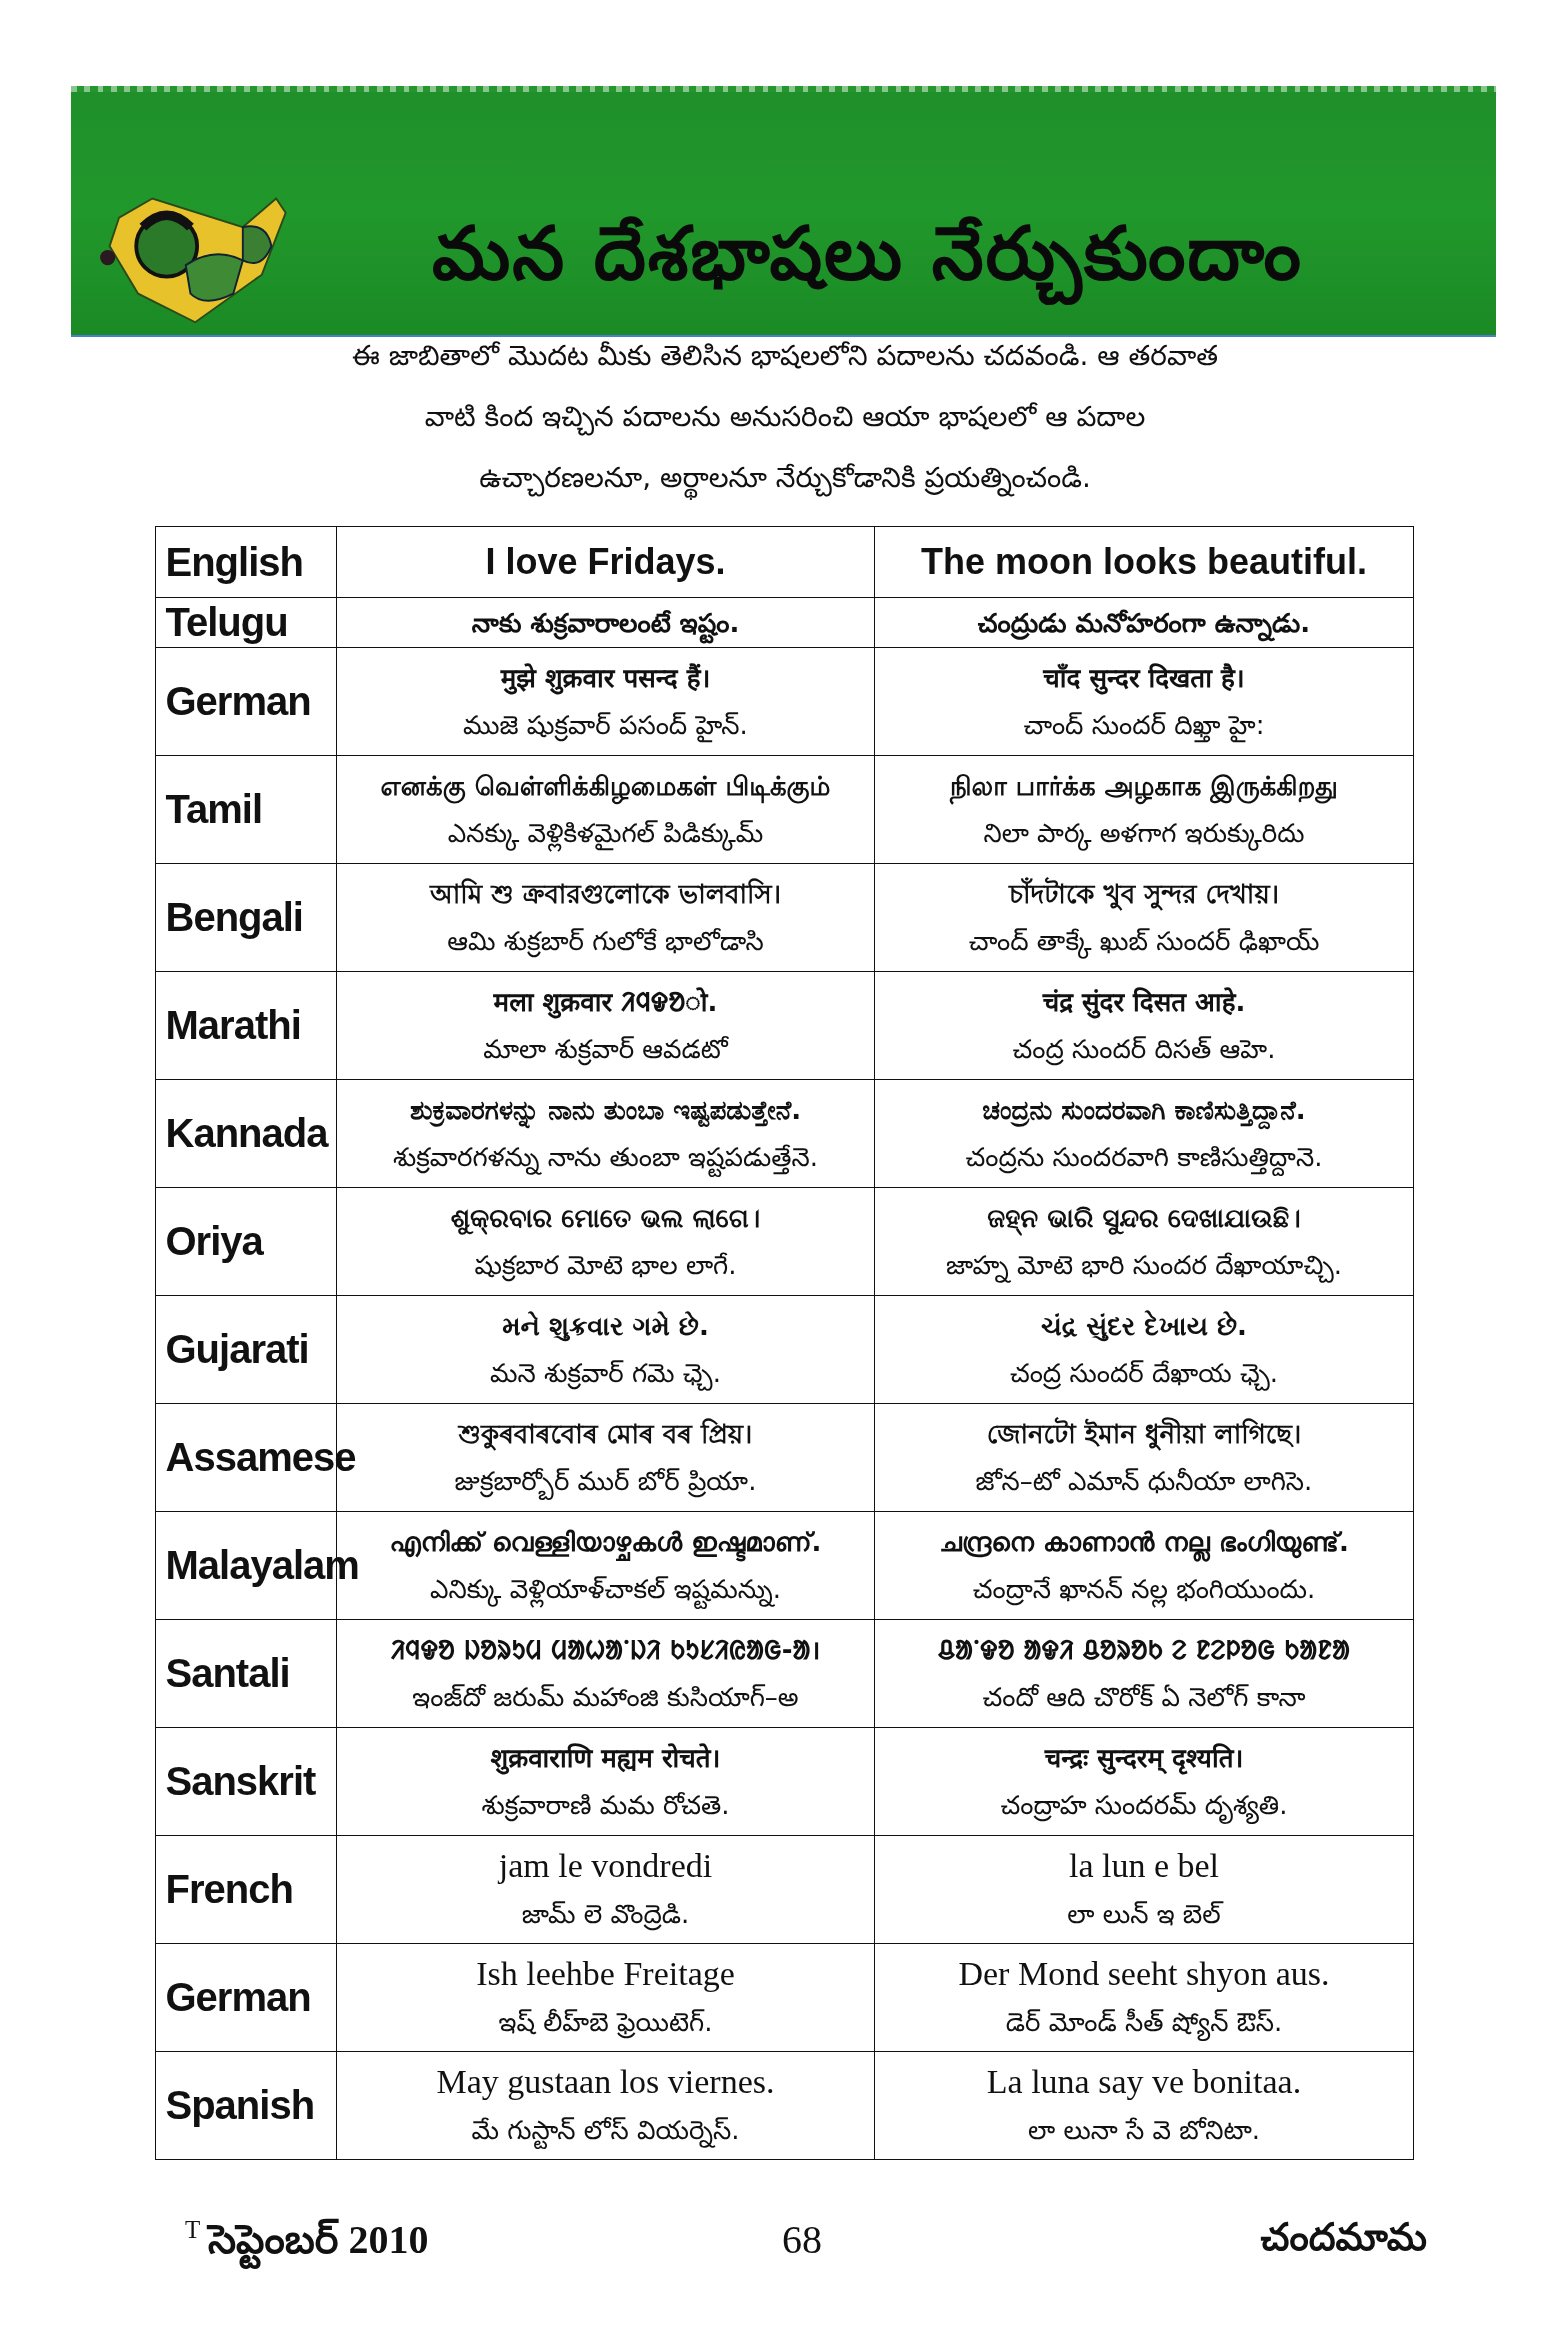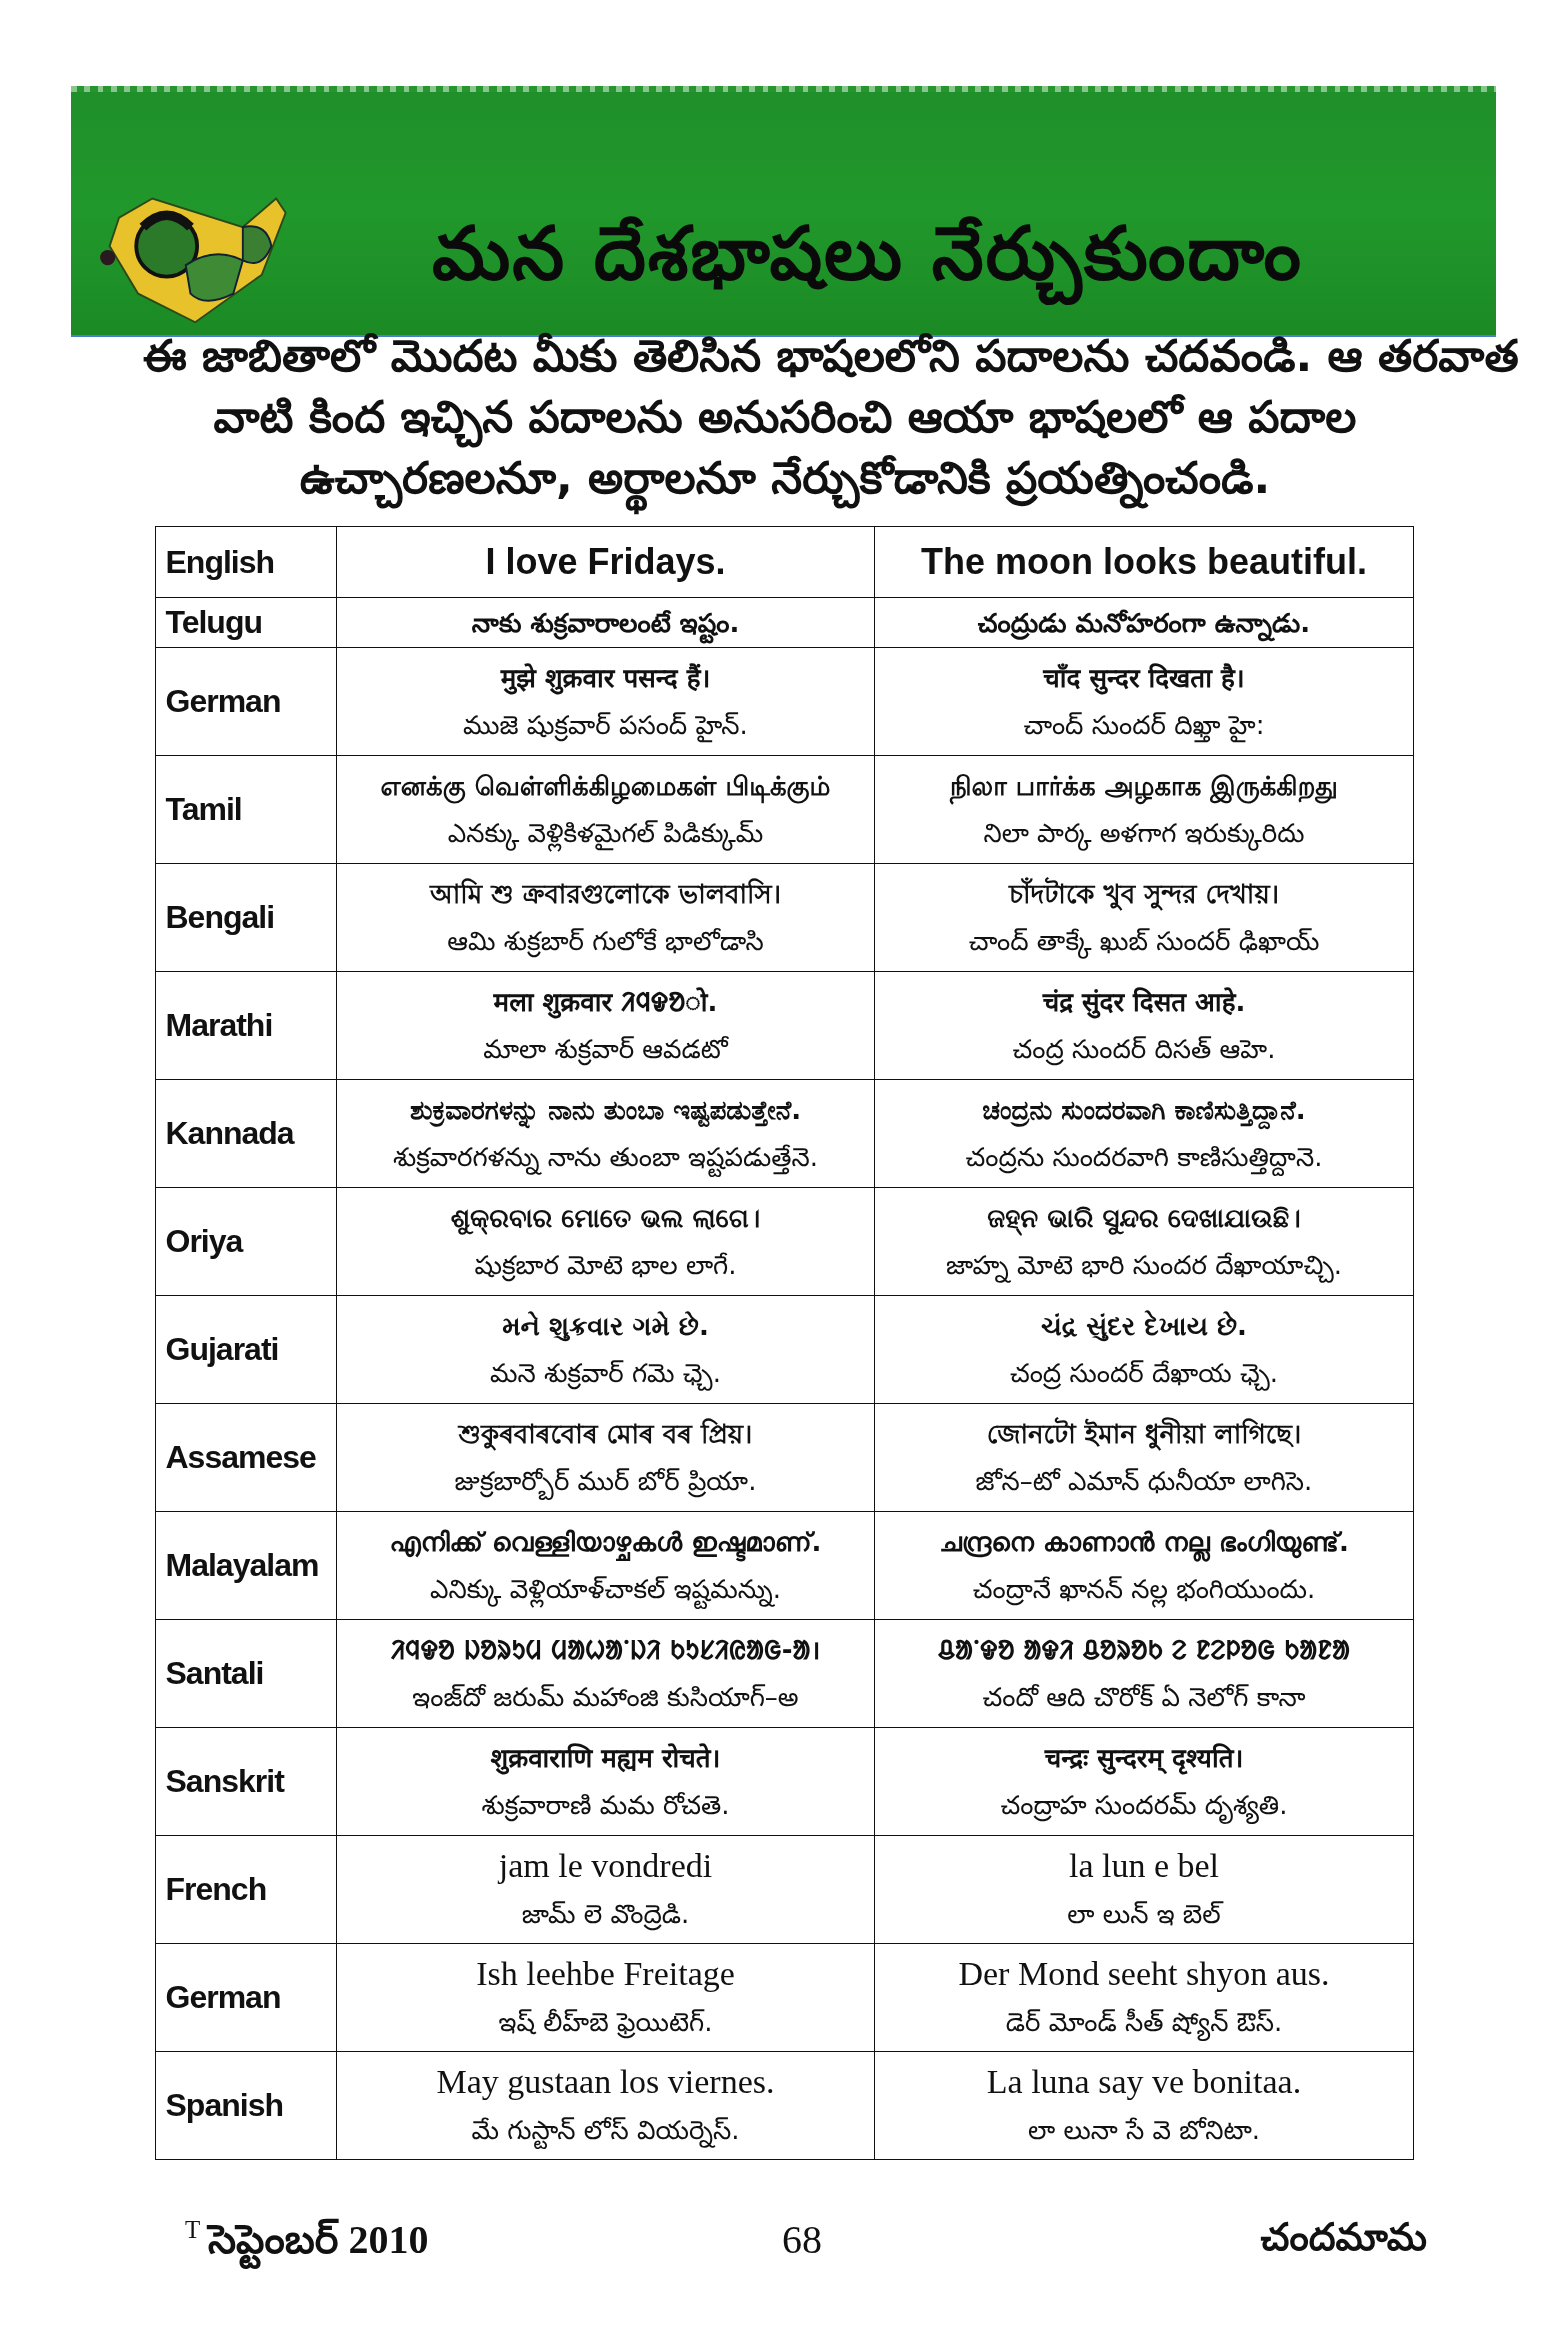--- a/index.html
+++ b/index.html
@@ -21,38 +21,38 @@
   .logo {
     position: absolute; left: 28.5px; top: 103px; width: 200px; height: 138px;
   }
   .banner-title {
     position: absolute; left: 361px; top: 124px;
     font-size: 74px; font-weight: bold; color: #0a0a0a; letter-spacing: 1.9px;
     font-family: "DejaVu Sans", sans-serif; white-space: nowrap;
   }
   .intro {
     position: absolute; left: 143px; top: 325px; width: 1284px;
-    text-align: center; font-size: 44px; line-height: 61px; font-weight: bold;
+    text-align: center; font-size: 28px; line-height: 61px; font-weight: normal;
     font-family: "DejaVu Sans", sans-serif;
   }
   .intro div { white-space: nowrap; }
 
   table.lang {
     position: absolute; left: 155px; top: 526px; width: 1258px;
     border-collapse: collapse; table-layout: fixed;
   }
   table.lang td {
     border: 1.9px solid #111; text-align: center; vertical-align: middle; padding: 0 3.8px;
   }
   col.c-lang { width: 181px; }
   col.c-a { width: 538px; }
   col.c-b { width: 539px; }
   td.lang-name {
     text-align: left !important; padding-left: 9.5px !important;
-    font-family: "Liberation Sans", sans-serif; font-weight: bold; font-size: 32px;
+    font-family: "Liberation Sans", sans-serif; font-weight: bold; font-size: 40px;
     transform-origin: left center; letter-spacing: -1px;
   }
   tr.head td { height: 70px; }
   tr.head td.sent {
     font-family: "Liberation Sans", sans-serif; font-weight: bold; font-size: 36px;
   }
   tr.single td { height: 49px; }
   tr.double td { height: 107px; }
   .native { font-size: 26px; line-height: 46px; font-weight: bold; white-space: nowrap; }
   .translit { font-size: 26px; line-height: 48px; white-space: nowrap; }

